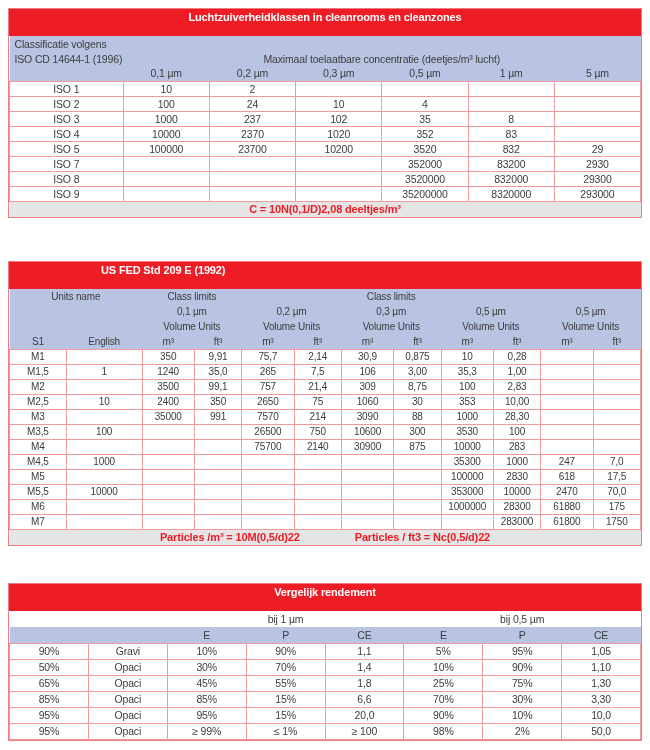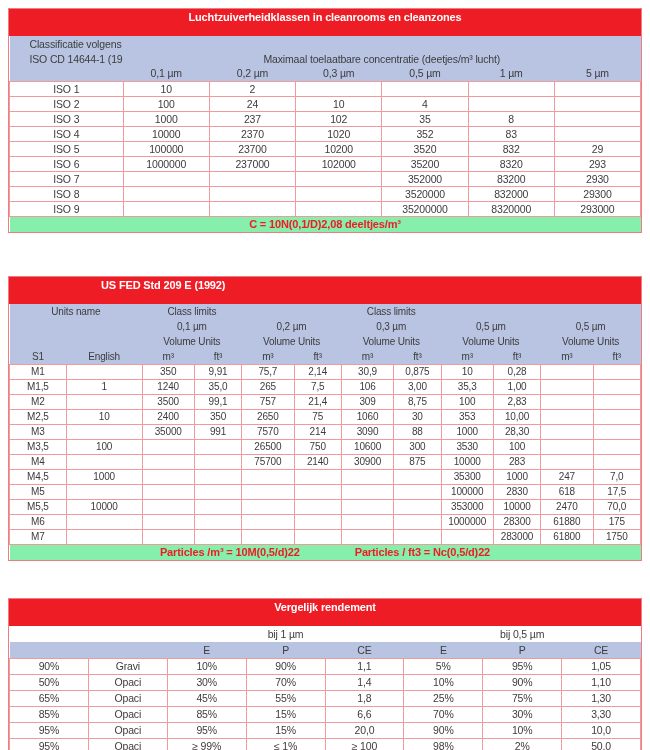--- a/index.html
+++ b/index.html
@@ -16,25 +16,25 @@
     background:#ee1c25;color:#fff;font-weight:bold;font-size:11px;
     height:27px;line-height:17px;text-align:center;white-space:nowrap;
   }
   .titlebar.leftish{text-align:left;padding-left:92px;}
   table{width:100%;border-collapse:collapse;table-layout:fixed;}
   th,td{
     font-size:10.5px;font-weight:normal;text-align:center;vertical-align:middle;
     padding:0 3px;overflow:hidden;white-space:nowrap;box-sizing:border-box;
   }
   thead th{background:#b8c4e2;height:15px;}
-  thead th.left{text-align:left;padding-left:20px;}
+  thead th.left{text-align:left;padding-left:5px;}
   thead th.white{background:#fff;}
   tbody td{border:1px solid #f09a9e;height:15px;background:#fff;}
   tfoot td{
-    border-top:1px solid #f09a9e;height:16px;background:#86efac;
+    border-top:1px solid #f09a9e;height:16px;background:#e5e5e5;
     color:#ee1c25;font-weight:bold;font-size:11px;
   }
   .t2 tbody td,.t2 thead th{font-size:10px;}
   .t3 thead th{height:16px;}
   .t3 tbody td{height:16px;}
   .formula-pair{display:flex;justify-content:center;gap:55px;}
 </style>
 </head>
 <body>
 
@@ -108,29 +108,20 @@
             <td></td>
           </tr>
           <tr>
             <td>ISO 5</td>
             <td>100000</td>
             <td>23700</td>
             <td>10200</td>
             <td>3520</td>
             <td>832</td>
             <td>29</td>
-          </tr>
-          <tr>
-            <td>ISO 6</td>
-            <td>1000000</td>
-            <td>237000</td>
-            <td>102000</td>
-            <td>35200</td>
-            <td>8320</td>
-            <td>293</td>
           </tr>
           <tr>
             <td>ISO 7</td>
             <td></td>
             <td></td>
             <td></td>
             <td>352000</td>
             <td>83200</td>
             <td>2930</td>
           </tr>

